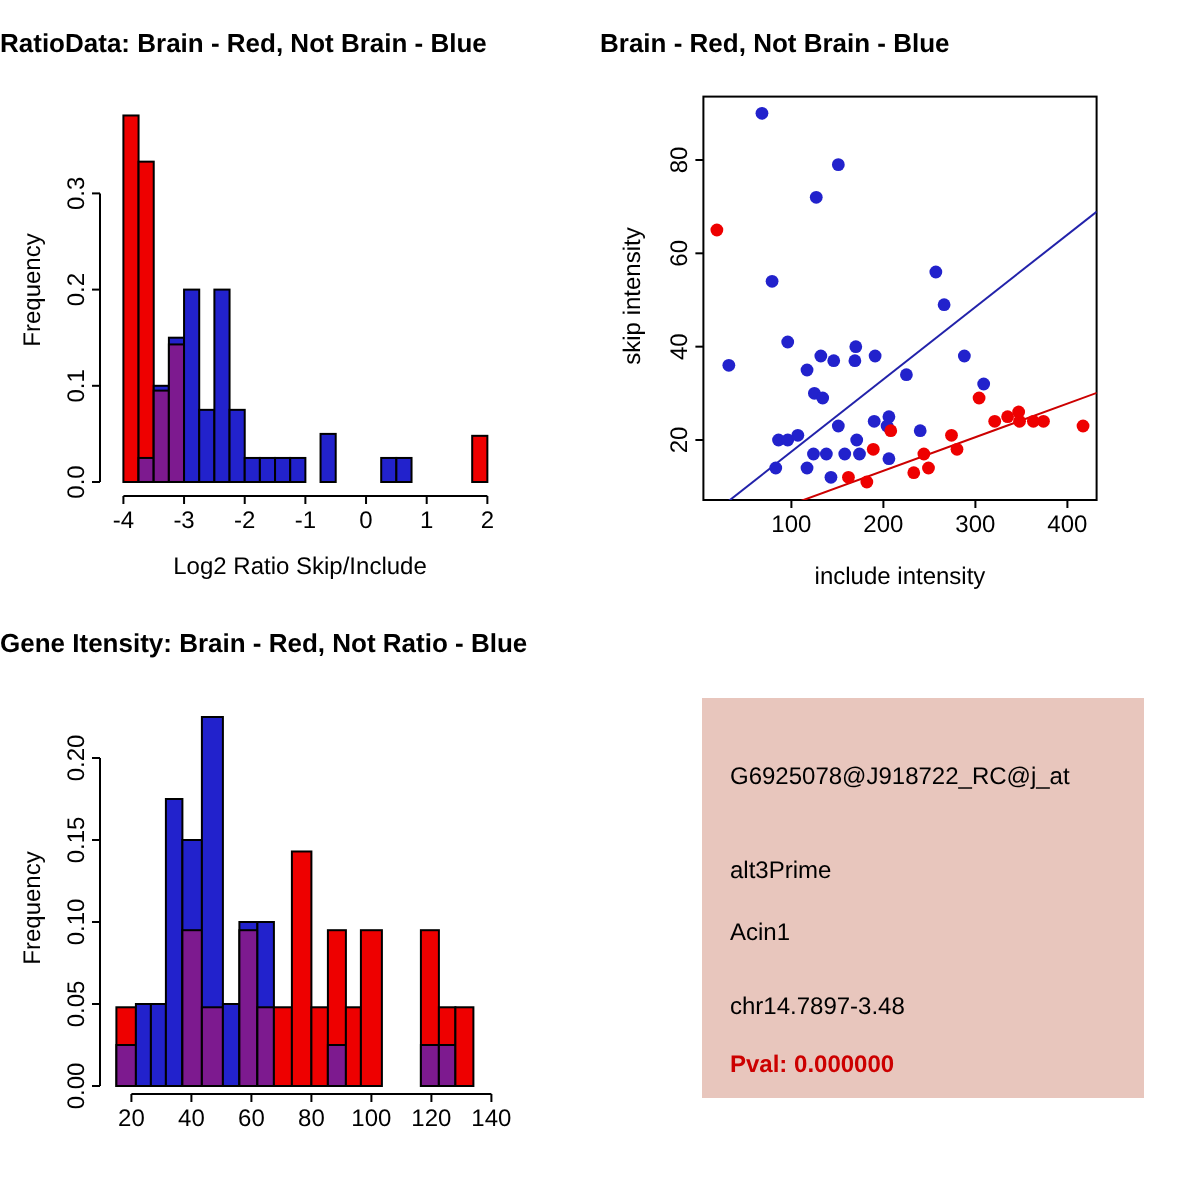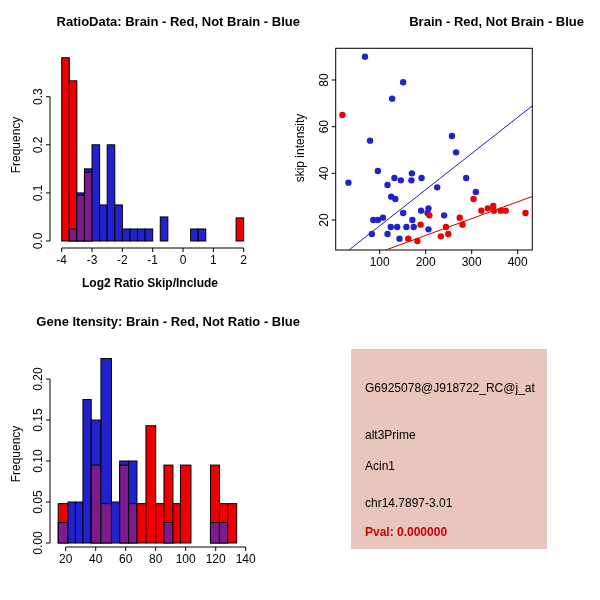--- a/index.html
+++ b/index.html
@@ -1,26 +1,26 @@
 <!DOCTYPE html>
 <html><head>
 <meta charset="utf-8">
 <style>
   html,body{margin:0;padding:0;background:#ffffff;}
   #canvas{position:relative;width:600px;height:600px;background:#ffffff;overflow:hidden;
           font-family:"Liberation Sans", sans-serif;}
   .panel{position:absolute;width:300px;height:300px;}
-  .chart-title{position:absolute;top:14px;left:0;width:100%;text-align:right;
+  .chart-title{position:absolute;top:14px;left:0;width:100%;text-align:left;
                font-size:13px;font-weight:bold;color:#000;white-space:nowrap;}
-  .xlab{position:absolute;top:276px;left:0;width:100%;text-align:center;font-size:12px;color:#000;font-weight:bold;}
+  .xlab{position:absolute;top:276px;left:0;width:100%;text-align:center;font-size:12px;color:#000;}
   .ylab{position:absolute;width:120px;text-align:center;font-size:12px;color:#000;
         transform:rotate(-90deg);}
   svg.plot{position:absolute;left:0;top:0;}
   svg text{font-family:"Liberation Sans", sans-serif;font-size:12px;fill:#000;}
-  #info-box{position:absolute;left:351px;top:349px;width:196px;height:200px;}
+  #info-box{position:absolute;left:351px;top:349px;width:196px;height:200px;padding-left:25px;}
   .info-line{position:absolute;left:14px;font-size:12px;color:#000;white-space:nowrap;}
 </style>
 </head>
 <body>
 
 <div id="canvas">
 
   <div class="panel" style="left:0;top:0">
     <div class="chart-title">RatioData: Brain - Red, Not Brain - Blue</div>
     <div class="ylab" style="left:-44px;top:138px">Frequency</div>
@@ -65,23 +65,24 @@
         <rect x="129.9425" y="228.975" width="7.5825" height="12.025000000000006" fill="#2222cc" stroke="#000000" stroke-width="1"></rect>
         <rect x="137.52499999999998" y="228.975" width="7.5825" height="12.025000000000006" fill="#2222cc" stroke="#000000" stroke-width="1"></rect>
         <rect x="145.10750000000002" y="228.975" width="7.5825" height="12.025000000000006" fill="#2222cc" stroke="#000000" stroke-width="1"></rect>
         <rect x="160.27249999999998" y="216.95" width="7.5825" height="24.05000000000001" fill="#2222cc" stroke="#000000" stroke-width="1"></rect>
         <rect x="190.60250000000002" y="228.975" width="7.5825" height="12.025000000000006" fill="#2222cc" stroke="#000000" stroke-width="1"></rect>
         <rect x="198.185" y="228.975" width="7.5825" height="12.025000000000006" fill="#2222cc" stroke="#000000" stroke-width="1"></rect>
         <rect x="236.09749999999997" y="217.912" width="7.5825" height="23.087999999999994" fill="#ee0000" stroke="#000000" stroke-width="1"></rect>
       </svg>
   </div>
 
-  <div class="panel" style="left:284px;top:0">
+  <div class="panel" style="left:300px;top:0">
     <div class="chart-title">Brain - Red, Not Brain - Blue</div>
     <div class="ylab" style="left:-44px;top:141px">skip intensity</div>
+    <div class="xlab" style="top:281px">include intensity</div>
     <svg class="plot" width="300" height="300">
         <defs>
           <clipPath id="clip-intensity-scatter">
             <rect x="51.7" y="48.3" width="196.60000000000002" height="201.7"></rect>
           </clipPath>
         </defs>
         <rect x="51.7" y="48.3" width="196.60000000000002" height="201.7" fill="none" stroke="#000000" stroke-width="1"></rect>
         <line x1="95.7" y1="250" x2="95.7" y2="254" stroke="#000000" stroke-width="1"></line>
         <text x="95.7" y="266" text-anchor="middle">100</text>
         <line x1="141.7" y1="250" x2="141.7" y2="254" stroke="#000000" stroke-width="1"></line>
@@ -213,17 +214,17 @@
         <rect x="219.45" y="203.64" width="8.25" height="39.360000000000014" fill="#ee0000" stroke="#000000" stroke-width="1"></rect>
         <rect x="219.45" y="222.5" width="8.25" height="20.5" fill="#7d1a8f" stroke="#000000" stroke-width="1"></rect>
         <rect x="227.7" y="203.64" width="9" height="39.360000000000014" fill="#ee0000" stroke="#000000" stroke-width="1"></rect>
       </svg>
   </div>
 
   <div id="info-box" style="background: rgb(232, 198, 189);">
     <div class="info-line" style="top:32px">G6925078@J918722_RC@j_at</div>
     <div class="info-line" style="top:79px">alt3Prime</div>
     <div class="info-line" style="top:110px">Acin1</div>
-    <div class="info-line" style="top:147px">chr14.7897-3.01</div>
+    <div class="info-line" style="top:147px">chr14.7897-3.48</div>
     <div class="info-line" id="pval-line" style="top: 176px; color: rgb(204, 0, 0); font-weight: bold;">Pval: 0.000000</div>
   </div>
 
 </div>
 
 </body></html>

